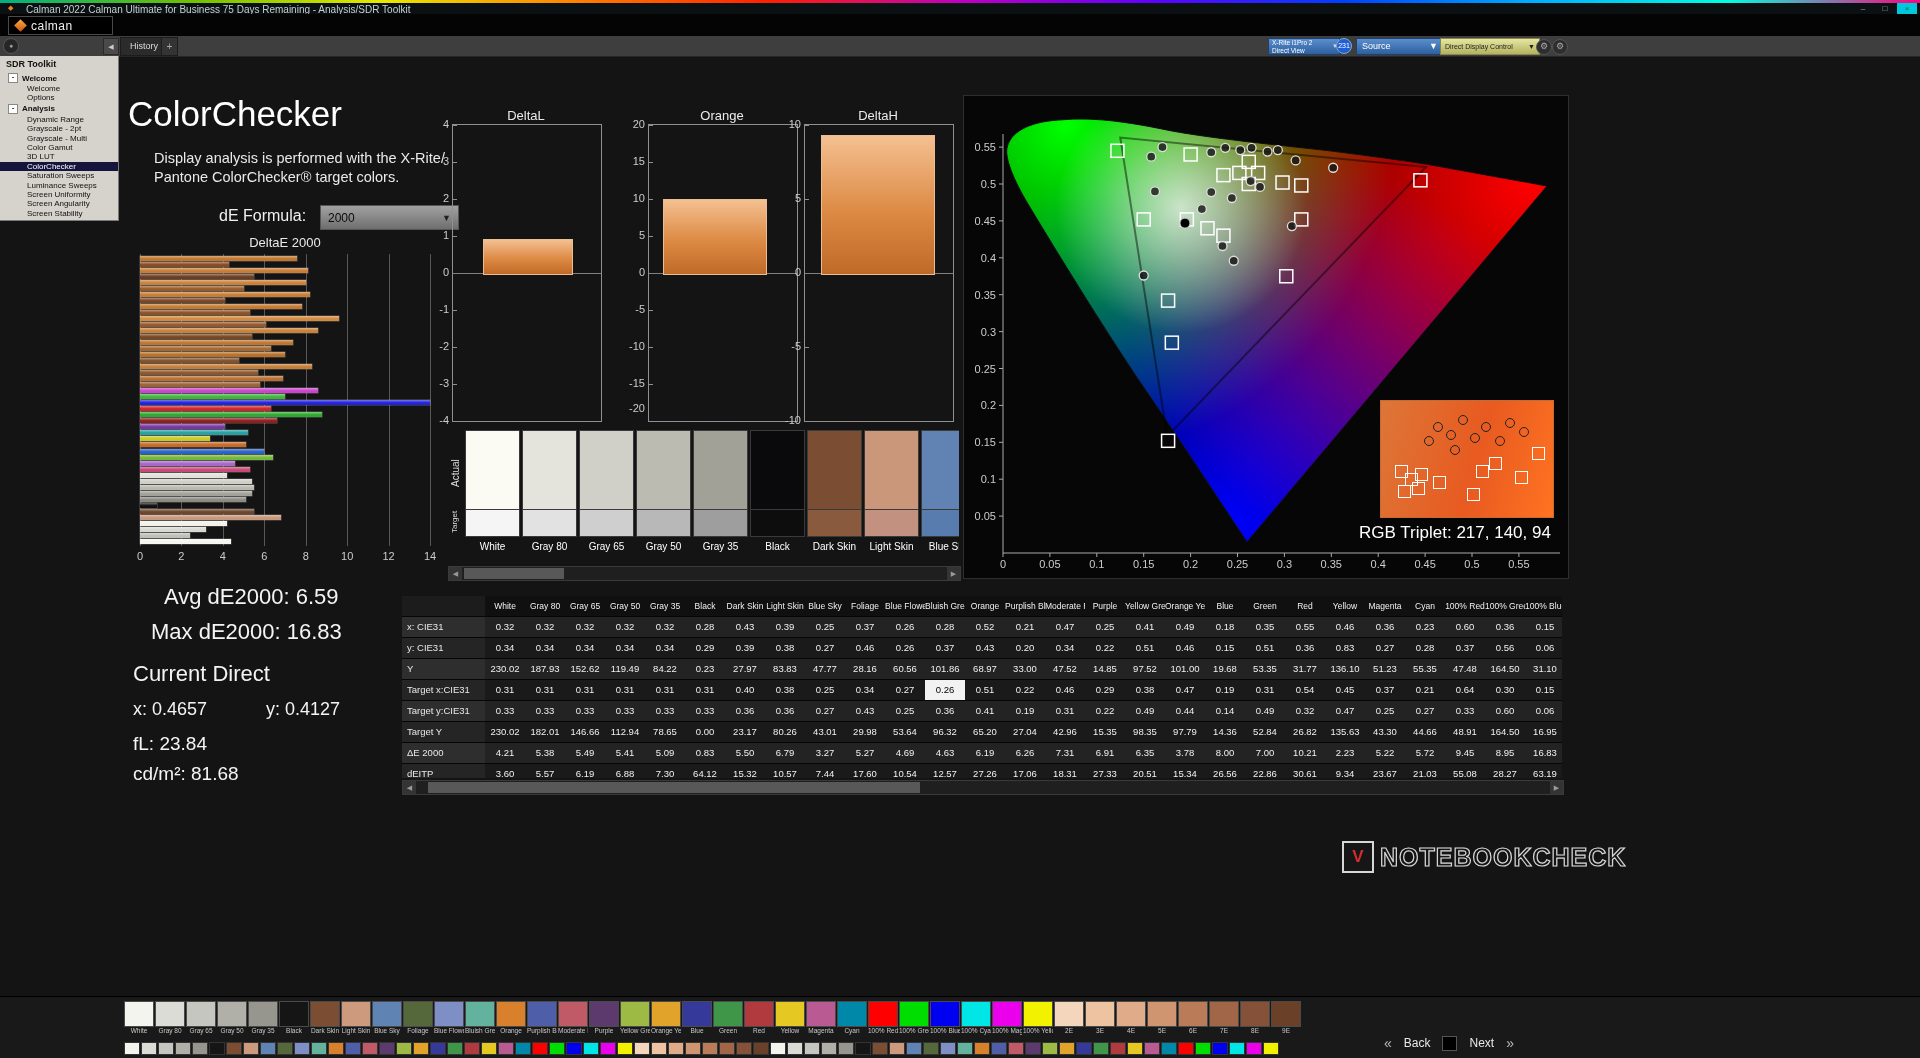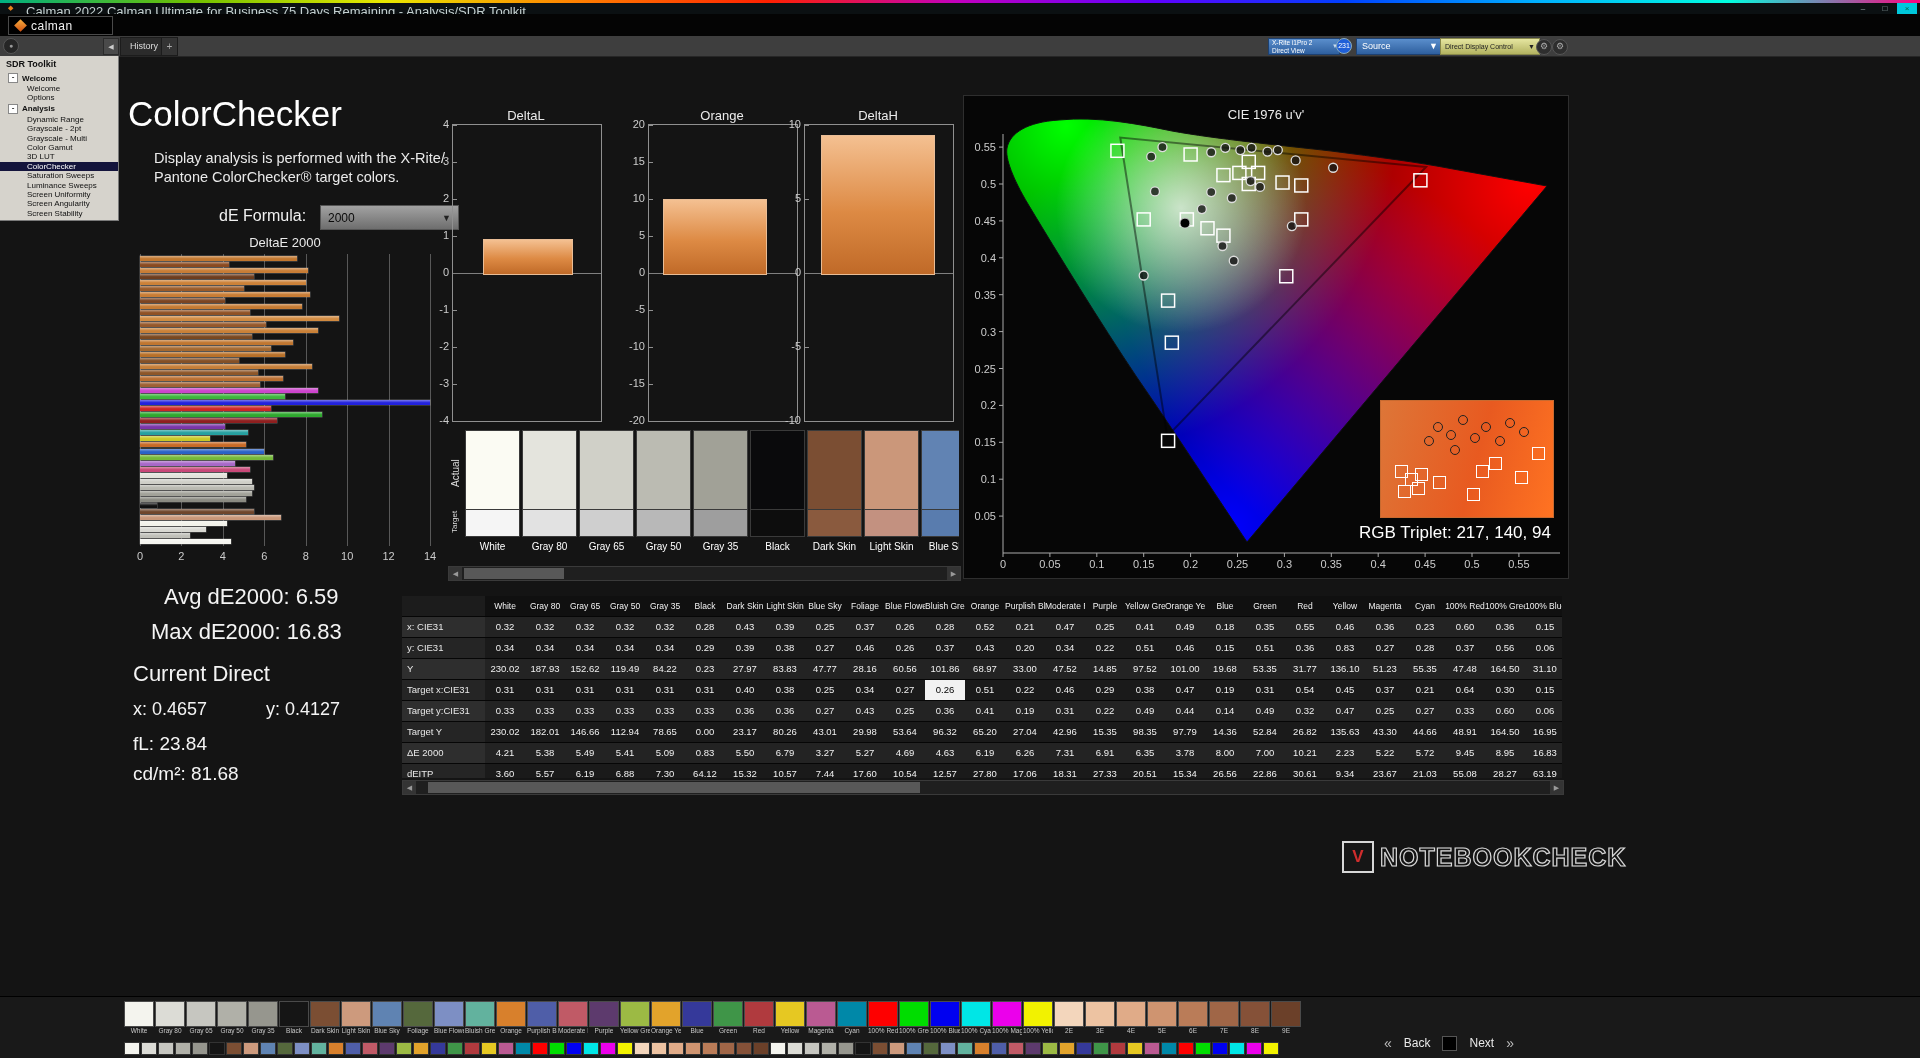--- a/index.html
+++ b/index.html
@@ -3,21 +3,21 @@
 <meta charset="utf-8">
 <style>
   html,body{margin:0;padding:0;background:#141414;}
   body{width:1920px;height:1058px;position:relative;overflow:hidden;font-family:"Liberation Sans",sans-serif;color:#fff;}
 
   
   .rainbow{position:absolute;left:0;top:0;width:1920px;height:3px;
     background:linear-gradient(90deg,#00b080,#70c000,#e8e800,#ff8000,#ff2000,#c000c0,#6000ff,#0040ff,#00b0ff,#00ffe0,#ff0080);}
   .titlebar{position:absolute;left:0;top:3px;width:1920px;height:11px;background:#0b1012;}
   .tb-icon{position:absolute;left:8px;top:1px;font-size:7px;color:#e8821e;}
-  .tb-title{position:absolute;left:26px;top:1px;font-size:13px;color:#c4d0d0;white-space:nowrap;}
+  .tb-title{position:absolute;left:26px;top:1px;font-size:10px;color:#c4d0d0;white-space:nowrap;}
   .tb-btns{position:absolute;right:3px;top:0;display:flex;gap:2px;}
   .tb-btn{width:20px;height:11px;font-size:8px;line-height:11px;text-align:center;color:#9fb0b0;}
   .tb-close{background:#00c8dc;color:#064;}
 
   
   .logobar{position:absolute;left:0;top:14px;width:1920px;height:22px;background:#040404;}
   .calman-logo{position:absolute;left:8px;top:2px;width:96px;height:17px;border:1px solid #4a4a4a;background:#000;
     display:flex;align-items:center;gap:6px;padding-left:7px;}
   .logo-diamond{width:9px;height:9px;transform:rotate(45deg);background:linear-gradient(135deg,#f8b040,#d05010);}
   .logo-text{font-size:12px;color:#f0f0f0;letter-spacing:.5px;}
@@ -330,21 +330,21 @@
   <div class="vchart-title">Orange</div>
   <div class="vchart-labels">
       <div class="ytick" style="top: -6px;">20</div>
       <div class="ytick" style="top: 31px;">15</div>
       <div class="ytick" style="top: 68px;">10</div>
       <div class="ytick" style="top: 105px;">5</div>
       <div class="ytick" style="top: 142px;">0</div>
       <div class="ytick" style="top: 179px;">-5</div>
       <div class="ytick" style="top: 216px;">-10</div>
       <div class="ytick" style="top: 253px;">-15</div>
-      <div class="ytick" style="top: 290px;">-20</div>
+      <div class="ytick" style="top: 278px;">-20</div>
     </div>
   <div class="vchart-box">
       <div class="htick" style="top: 0px;"></div>
       <div class="htick" style="top: 37px;"></div>
       <div class="htick" style="top: 74px;"></div>
       <div class="htick" style="top: 111px;"></div>
       <div class="htick" style="top: 148px;"></div>
       <div class="htick" style="top: 185px;"></div>
       <div class="htick" style="top: 222px;"></div>
       <div class="htick" style="top: 259px;"></div>
@@ -550,21 +550,20 @@
         <circle cx="247.236" cy="96.118" r="4.5" fill="rgba(20,20,20,0.8)" stroke="#dddddd" stroke-width="1.3"></circle>
         <circle cx="237.856" cy="113.09199999999998" r="4.5" fill="rgba(20,20,20,0.8)" stroke="#dddddd" stroke-width="1.3"></circle>
         <circle cx="258.492" cy="149.99200000000002" r="4.5" fill="rgba(20,20,20,0.8)" stroke="#dddddd" stroke-width="1.3"></circle>
         <circle cx="269.748" cy="164.752" r="4.5" fill="rgba(20,20,20,0.8)" stroke="#dddddd" stroke-width="1.3"></circle>
         <circle cx="190.95600000000002" cy="95.38" r="4.5" fill="rgba(20,20,20,0.8)" stroke="#dddddd" stroke-width="1.3"></circle>
         <circle cx="179.7" cy="179.512" r="4.5" fill="rgba(20,20,20,0.8)" stroke="#dddddd" stroke-width="1.3"></circle>
         <circle cx="327.904" cy="130.06599999999997" r="4.5" fill="rgba(20,20,20,0.8)" stroke="#dddddd" stroke-width="1.3"></circle>
         <circle cx="220.972" cy="127.11399999999998" r="5" fill="#000" stroke="#ccc" stroke-width="1"></circle>
       </g>
   </svg>
-  <div class="cie-title">CIE 1976 u'v'</div>
 </div>
 <div id="cie-inset">
     <span class="inset-sq" style="left: 8%; top: 55%;"></span>
     <span class="inset-sq" style="left: 14%; top: 62%;"></span>
     <span class="inset-sq" style="left: 10%; top: 72%;"></span>
     <span class="inset-sq" style="left: 20%; top: 58%;"></span>
     <span class="inset-sq" style="left: 18%; top: 70%;"></span>
     <span class="inset-sq" style="left: 30%; top: 65%;"></span>
     <span class="inset-sq" style="left: 55%; top: 55%;"></span>
     <span class="inset-sq" style="left: 63%; top: 48%;"></span>
@@ -832,21 +831,21 @@
       <div class="t-cell">6.19</div>
       <div class="t-cell">6.88</div>
       <div class="t-cell">7.30</div>
       <div class="t-cell">64.12</div>
       <div class="t-cell">15.32</div>
       <div class="t-cell">10.57</div>
       <div class="t-cell">7.44</div>
       <div class="t-cell">17.60</div>
       <div class="t-cell">10.54</div>
       <div class="t-cell">12.57</div>
-      <div class="t-cell">27.80</div>
+      <div class="t-cell">27.26</div>
       <div class="t-cell">17.06</div>
       <div class="t-cell">18.31</div>
       <div class="t-cell">27.33</div>
       <div class="t-cell">20.51</div>
       <div class="t-cell">15.34</div>
       <div class="t-cell">26.56</div>
       <div class="t-cell">22.86</div>
       <div class="t-cell">30.61</div>
       <div class="t-cell">9.34</div>
       <div class="t-cell">23.67</div>

